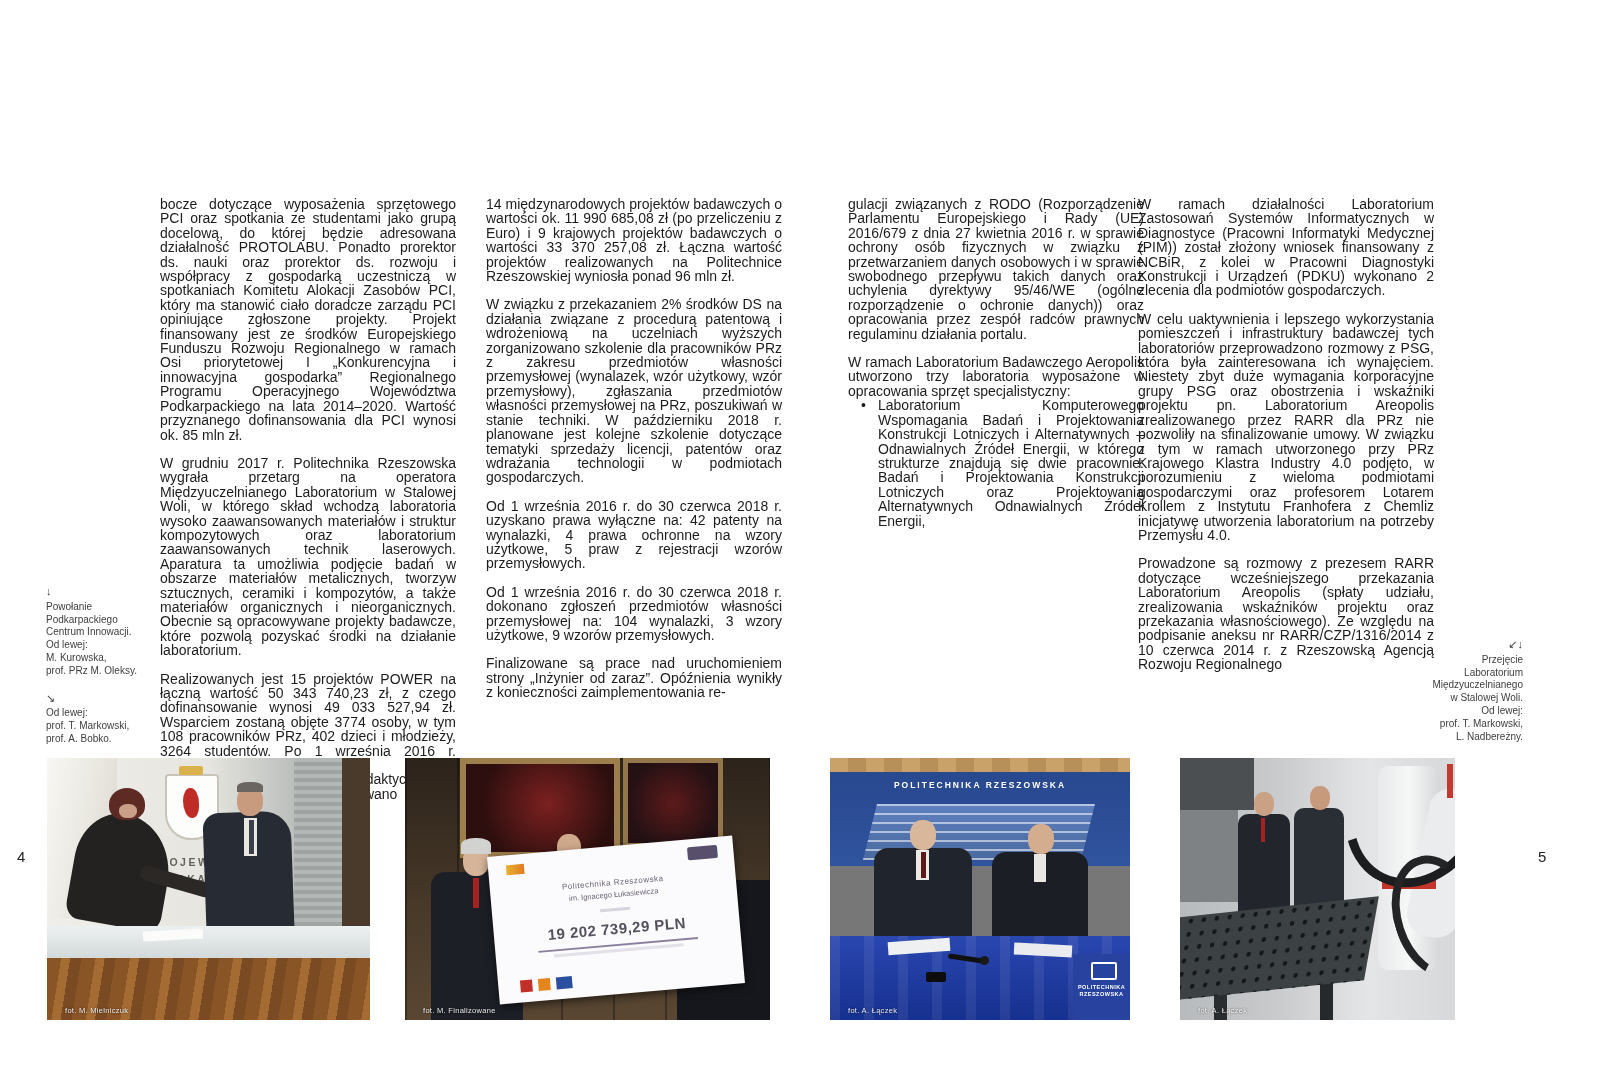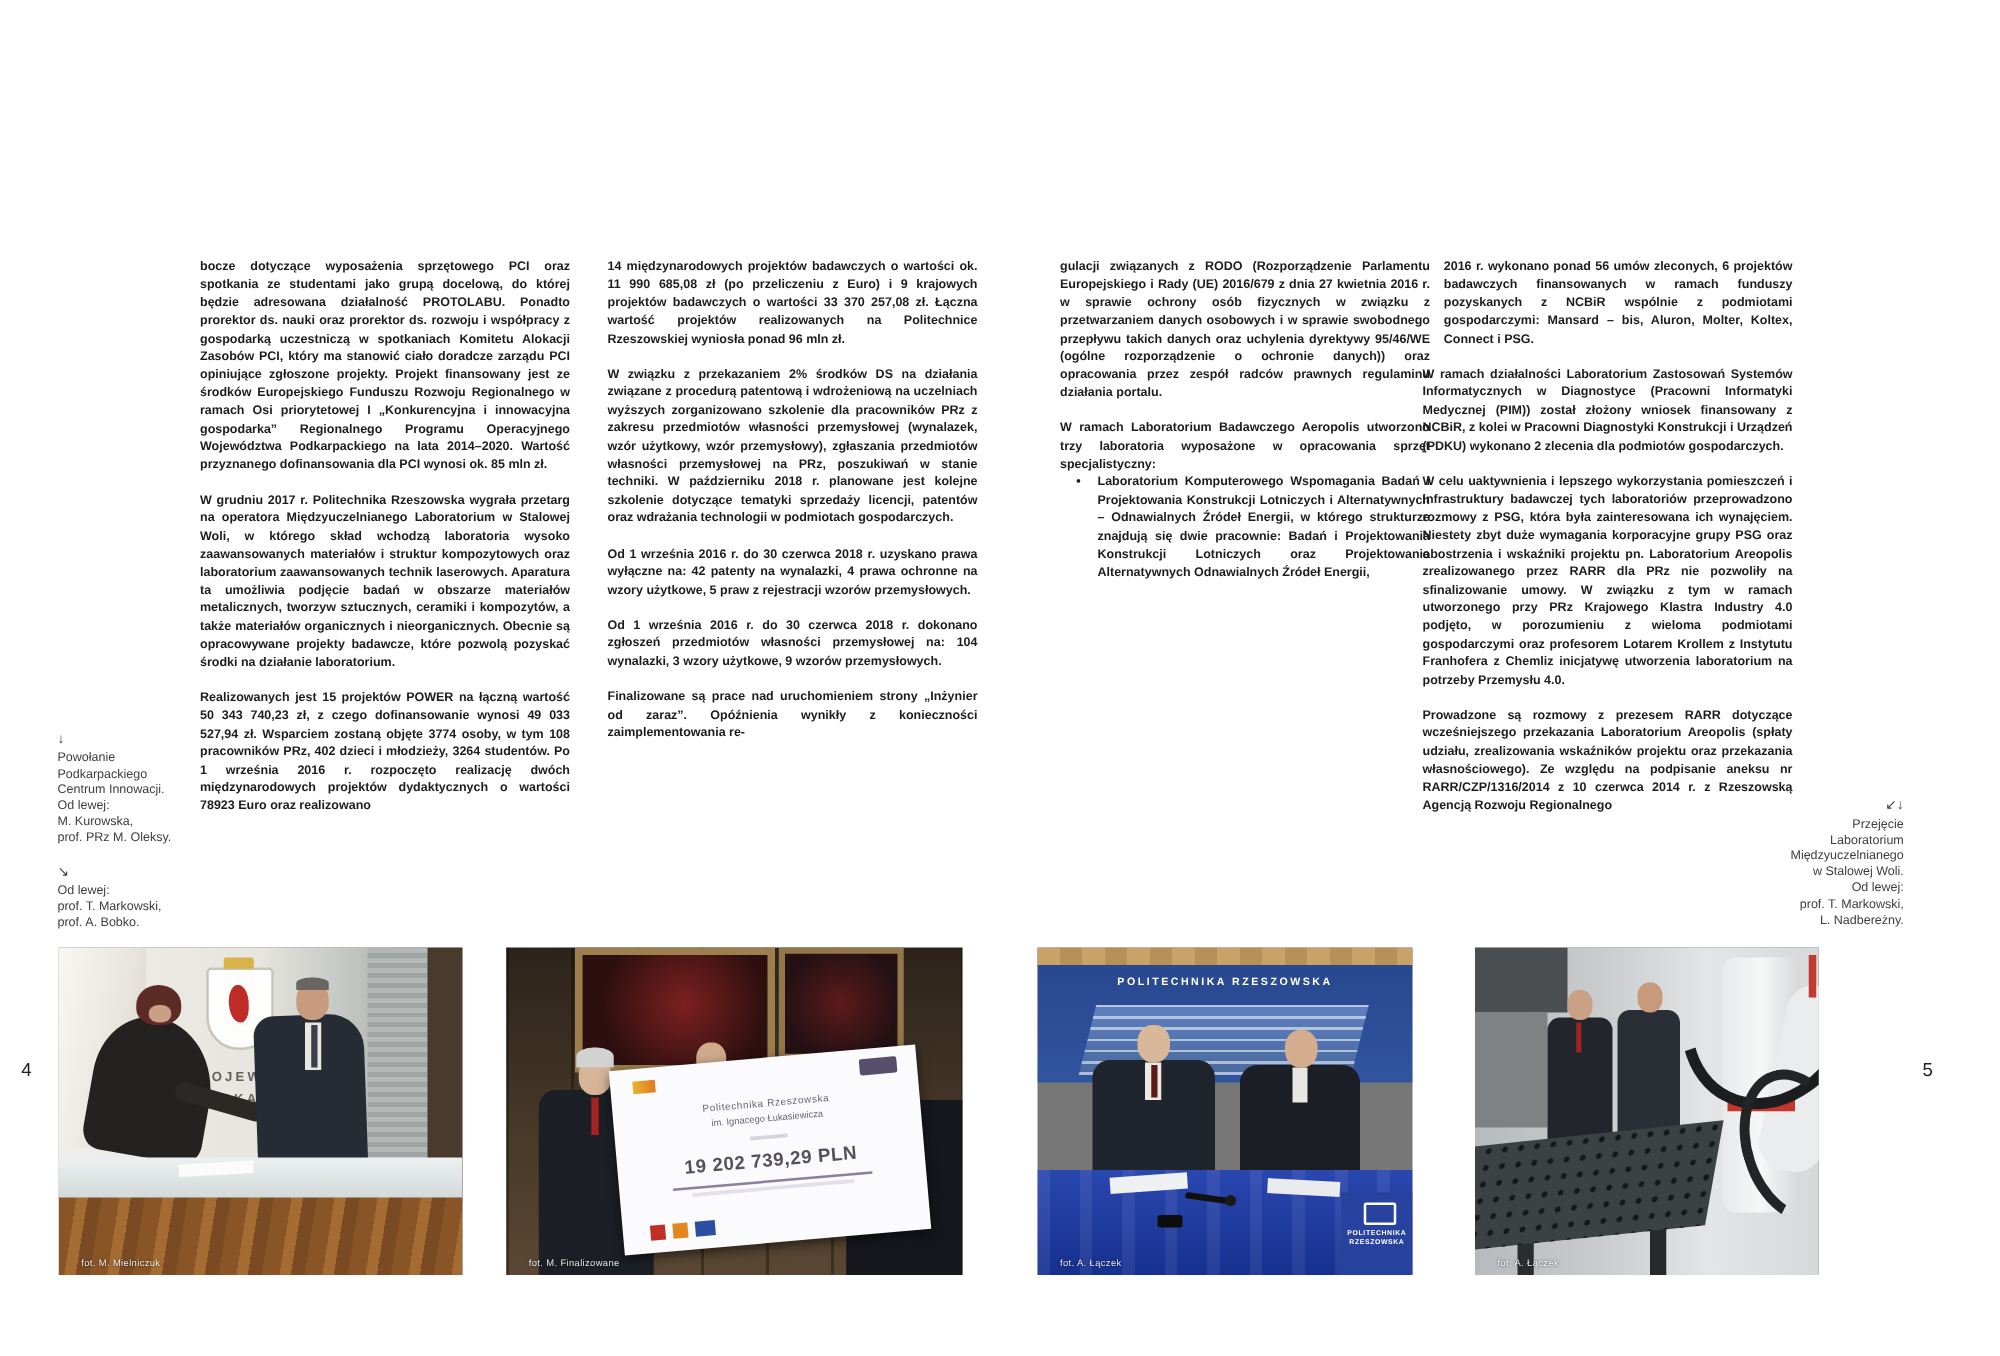--- a/index.html
+++ b/index.html
@@ -1,22 +1,22 @@
 <!DOCTYPE html>
 <html><head>
 <meta charset="utf-8">
 <style>
   html,body{margin:0;padding:0;}
   body{
     width:1600px;height:1085px;position:relative;overflow:hidden;
     background:#ffffff;font-family:"Liberation Sans", sans-serif;color:#1b1b1b;
   }
   
-  .col{position:absolute;top:207px;width:296px;font-size:10px;line-height:14.4px;
-       text-align:justify;color:#1c1c1c;font-weight:bold;}
+  .col{position:absolute;top:197px;width:296px;font-size:14px;line-height:14.4px;
+       text-align:justify;color:#1c1c1c;}
   .c1{left:160px;} .c2{left:486px;} .c3{left:848px;} .c4{left:1138px;}
   .col p{margin:0 0 14px 0;}
   .col p.list-intro{margin-bottom:0;}
   .col p.cont-indent{padding-left:17px;}
   .col ul{margin:0;padding:0 0 0 30px;list-style:none;}
   .col li{position:relative;text-align:justify;}
   .col li::before{content:"•";position:absolute;left:-17px;top:0;}
   
   .cap{position:absolute;font-size:10px;line-height:12.8px;color:#3d3d3d;}
   .cap .arrow{display:block;font-size:11px;margin-bottom:3px;color:#3d3d3d;}
@@ -159,21 +159,20 @@
 
 <div class="col c3">
   <p>gulacji związanych z RODO (Rozporządzenie Parlamentu Europejskiego i Rady (UE) 2016/679 z dnia 27 kwietnia 2016 r. w sprawie ochrony osób fizycznych w związku z przetwarzaniem danych osobowych i w sprawie swobodnego przepływu takich danych oraz uchylenia dyrektywy 95/46/WE (ogólne rozporządzenie o ochronie danych)) oraz opracowania przez zespół radców prawnych regulaminu działania portalu.</p>
   <p class="list-intro">W ramach Laboratorium Badawczego Aeropolis utworzono trzy laboratoria wyposażone w opracowania sprzęt specjalistyczny:</p>
   <ul>
     <li>Laboratorium Komputerowego Wspomagania Badań i Projektowania Konstrukcji Lotniczych i Alternatywnych – Odnawialnych Źródeł Energii, w którego strukturze znajdują się dwie pracownie: Badań i Projektowania Konstrukcji Lotniczych oraz Projektowania Alternatywnych Odnawialnych Źródeł Energii,</li>
   </ul>
 </div>
 
 <div class="col c4">
-  <p class="cont-indent">2016 r. wykonano ponad 56 umów zleconych, 6 projektów badawczych finansowanych w ramach funduszy pozyskanych z NCBiR wspólnie z podmiotami gospodarczymi: Mansard – bis, Aluron, Molter, Koltex, Connect i PSG.</p>
   <p>W ramach działalności Laboratorium Zastosowań Systemów Informatycznych w Diagnostyce (Pracowni Informatyki Medycznej (PIM)) został złożony wniosek finansowany z NCBiR, z kolei w Pracowni Diagnostyki Konstrukcji i Urządzeń (PDKU) wykonano 2 zlecenia dla podmiotów gospodarczych.</p>
   <p>W celu uaktywnienia i lepszego wykorzystania pomieszczeń i infrastruktury badawczej tych laboratoriów przeprowadzono rozmowy z PSG, która była zainteresowana ich wynajęciem. Niestety zbyt duże wymagania korporacyjne grupy PSG oraz obostrzenia i wskaźniki projektu pn. Laboratorium Areopolis zrealizowanego przez RARR dla PRz nie pozwoliły na sfinalizowanie umowy. W związku z tym w ramach utworzonego przy PRz Krajowego Klastra Industry 4.0 podjęto, w porozumieniu z wieloma podmiotami gospodarczymi oraz profesorem Lotarem Krollem z Instytutu Franhofera z Chemliz inicjatywę utworzenia laboratorium na potrzeby Przemysłu 4.0.</p>
   <p>Prowadzone są rozmowy z prezesem RARR dotyczące wcześniejszego przekazania Laboratorium Areopolis (spłaty udziału, zrealizowania wskaźników projektu oraz przekazania własnościowego). Ze względu na podpisanie aneksu nr RARR/CZP/1316/2014 z 10 czerwca 2014 r. z Rzeszowską Agencją Rozwoju Regionalnego</p>
 </div>
 
 <div class="cap cap-left">
   <span class="arrow">↓</span>
   <div class="cap-text">Powołanie
 Podkarpackiego
 Centrum Innowacji.

